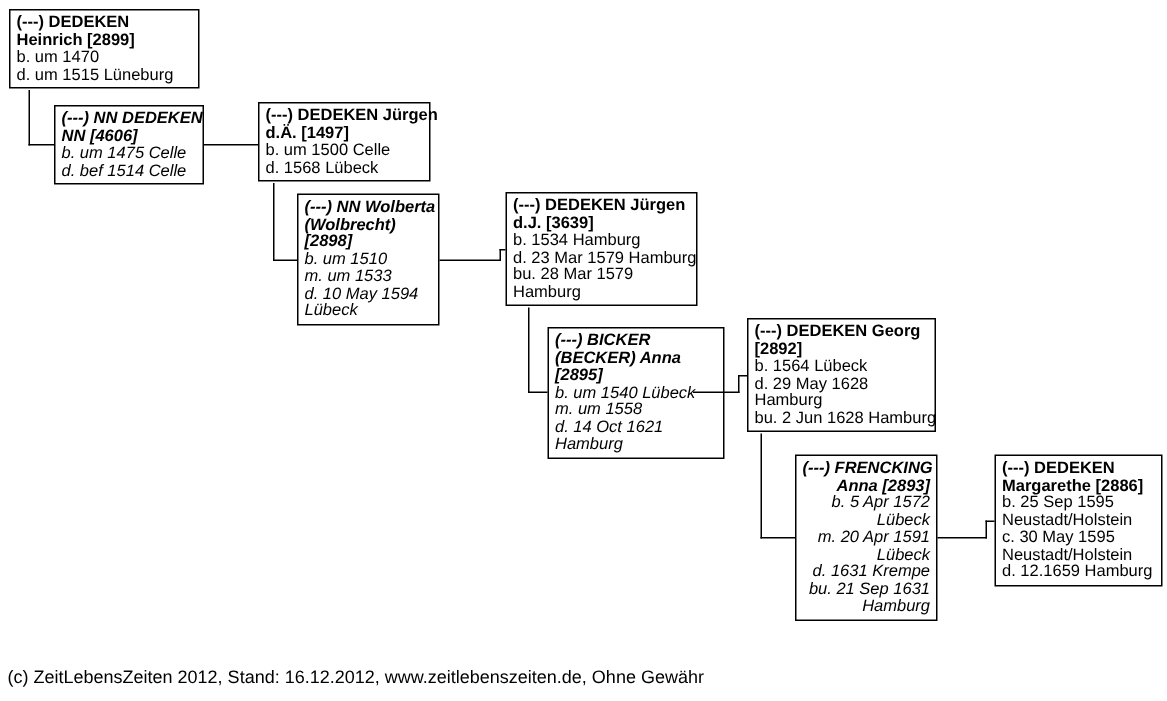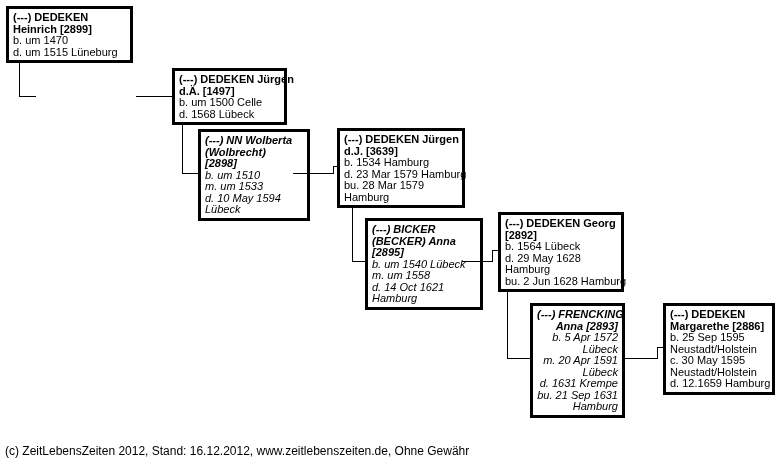--- a/index.html
+++ b/index.html
@@ -7,21 +7,21 @@
     width: 778px; height: 467px;
     background: #ffffff;
     font-family: "Liberation Sans", sans-serif;
     position: relative;
     overflow: hidden;
   }
   .tree-canvas { position: absolute; left: 0; top: 0; width: 778px; height: 467px; }
   .person-box {
     position: absolute;
     box-sizing: border-box;
-    border: 3px solid #000000;
+    border: 1px solid #000000;
     background: #ffffff;
     padding: 3px 4px 2px 4px;
     font-size: 11px;
     line-height: 11.5px;
     color: #000000;
   }
   .person-box div { white-space: nowrap; }
   .person-box .title-line { font-weight: bold; }
   .person-box.italic { font-style: italic; }
   .connector { position: absolute; background: #000000; }
@@ -36,27 +36,33 @@
 </head>
 <body>
 
 <div class="tree-canvas">
     <div class="person-box" style="left: 6px; top: 6px; width: 127px;">
       <div class="title-line">(---) DEDEKEN</div>
       <div class="title-line">Heinrich [2899]</div>
       <div class="detail-line">b. um 1470</div>
       <div class="detail-line">d. um 1515 Lüneburg</div>
     </div>
+    <div class="person-box italic" style="left: 36px; top: 70px; width: 100px;">
+      <div class="title-line">(---) NN DEDEKEN</div>
+      <div class="title-line">NN [4606]</div>
+      <div class="detail-line">b. um 1475 Celle</div>
+      <div class="detail-line">d. bef 1514 Celle</div>
+    </div>
     <div class="person-box" style="left: 172px; top: 68px; width: 115px;">
       <div class="title-line">(---) DEDEKEN Jürgen</div>
       <div class="title-line">d.Ä. [1497]</div>
       <div class="detail-line">b. um 1500 Celle</div>
       <div class="detail-line">d. 1568 Lübeck</div>
     </div>
-    <div class="person-box italic" style="left: 198px; top: 129px; width: 112px;">
+    <div class="person-box italic" style="left: 198px; top: 129px; width: 95px;">
       <div class="title-line">(---) NN Wolberta</div>
       <div class="title-line">(Wolbrecht)</div>
       <div class="title-line">[2898]</div>
       <div class="detail-line">b. um 1510</div>
       <div class="detail-line">m. um 1533</div>
       <div class="detail-line">d. 10 May 1594</div>
       <div class="detail-line">Lübeck</div>
     </div>
     <div class="person-box" style="left: 337px; top: 128px; width: 128px;">
       <div class="title-line">(---) DEDEKEN Jürgen</div>

